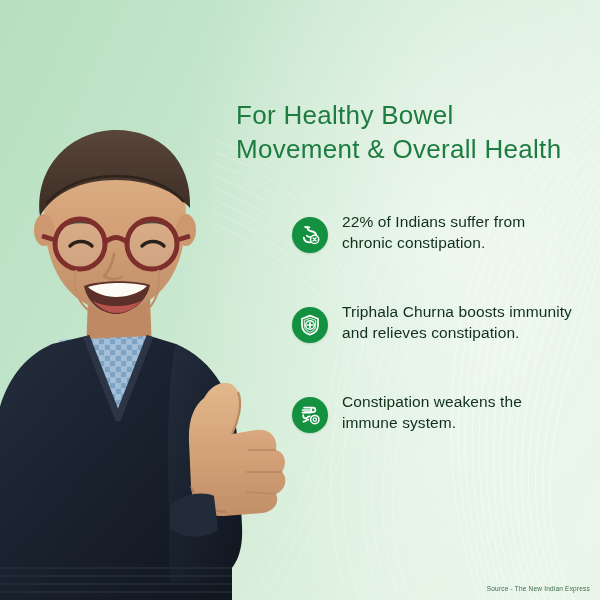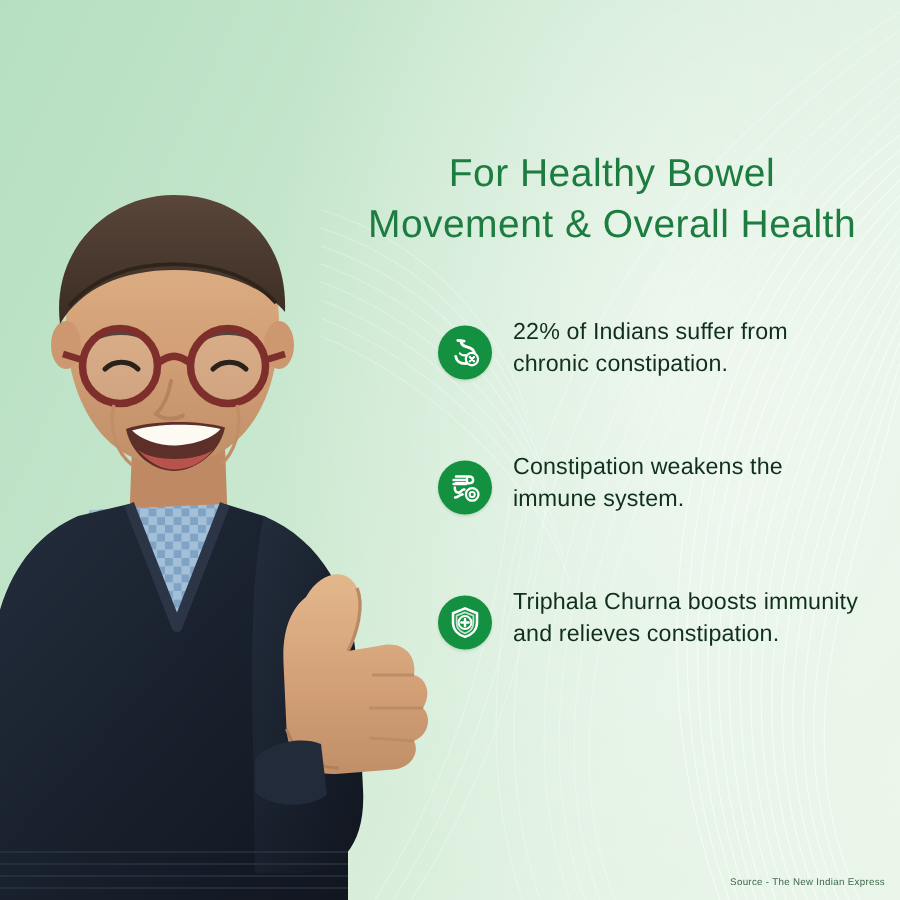--- a/index.html
+++ b/index.html
@@ -53,21 +53,21 @@
     height: 470px;
     pointer-events: none;
   }
 
   
   .headline {
     position: absolute;
     top: 98px;
     left: 236px;
     width: 344px;
-    text-align: center;
+    text-align: left;
     color: #1d7c3f;
     font-size: 26px;
     line-height: 34px;
     letter-spacing: 0.3px;
     font-weight: 400;
     white-space: pre-line;
   }
 
   
   .bullets {
@@ -275,46 +275,46 @@
           <path d="M15.2,15 L18,17.8 M18,15 L15.2,17.8" stroke="#ffffff" stroke-width="1.5" stroke-linecap="round"></path>
         </svg>
       </span>
       <span class="bullet-text">22% of Indians suffer from
 chronic constipation.</span>
     </div>
 
     <div class="bullet">
       <span class="badge">
         <svg width="24" height="24" viewBox="0 0 24 24">
+          <path d="M12,2.6 L20,5.8 L20,12.2 C20,16.8 16.6,20.2 12,21.6
+                   C7.4,20.2 4,16.8 4,12.2 L4,5.8 Z" fill="none" stroke="#ffffff" stroke-width="1.7" stroke-linejoin="round"></path>
+          <path d="M12,5.2 L17.6,7.4 L17.6,12.2 C17.6,15.6 15.2,18.1 12,19.2
+                   C8.8,18.1 6.4,15.6 6.4,12.2 L6.4,7.4 Z" fill="none" stroke="#ffffff" stroke-width="1.2" opacity="0.75"></path>
+          <circle cx="12" cy="12" r="4.3" fill="none" stroke="#ffffff" stroke-width="1.4"></circle>
+          <path d="M12,9.6 L12,14.4 M9.6,12 L14.4,12" stroke="#ffffff" stroke-width="1.7" stroke-linecap="round"></path>
+        </svg>
+      </span>
+      <span class="bullet-text">Triphala Churna boosts immunity
+and relieves constipation.</span>
+    </div>
+
+    <div class="bullet">
+      <span class="badge">
+        <svg width="24" height="24" viewBox="0 0 24 24">
           <path d="M6,4.6 L14.6,4.6 C16.4,4.6 17.4,5.6 17.4,7 C17.4,8.4 16.4,9.2 14.6,9.2 L6,9.2" fill="none" stroke="#ffffff" stroke-width="1.7" stroke-linecap="round"></path>
           <path d="M4.4,7 L13,7" fill="none" stroke="#ffffff" stroke-width="1.7" stroke-linecap="round"></path>
           <path d="M4.4,9.6 L12.6,9.6" fill="none" stroke="#ffffff" stroke-width="1.7" stroke-linecap="round"></path>
           <path d="M5.2,12 C5.2,12 5,15 7.2,15.4 C9.4,15.8 9.6,13 11.6,13.4" fill="none" stroke="#ffffff" stroke-width="1.7" stroke-linecap="round"></path>
           <path d="M5.4,18.6 C8,18.6 8.4,16.4 10.4,16.6" fill="none" stroke="#ffffff" stroke-width="1.7" stroke-linecap="round"></path>
           <path d="M13.4,5 L13.4,9.4" fill="none" stroke="#ffffff" stroke-width="1.5"></path>
           <circle cx="16.8" cy="16.6" r="4.2" fill="#139040" stroke="#ffffff" stroke-width="1.5"></circle>
           <circle cx="16.8" cy="16.6" r="1.7" fill="none" stroke="#ffffff" stroke-width="1.3"></circle>
         </svg>
       </span>
       <span class="bullet-text">Constipation weakens the
 immune system.</span>
     </div>
 
-    <div class="bullet">
-      <span class="badge">
-        <svg width="24" height="24" viewBox="0 0 24 24">
-          <path d="M12,2.6 L20,5.8 L20,12.2 C20,16.8 16.6,20.2 12,21.6
-                   C7.4,20.2 4,16.8 4,12.2 L4,5.8 Z" fill="none" stroke="#ffffff" stroke-width="1.7" stroke-linejoin="round"></path>
-          <path d="M12,5.2 L17.6,7.4 L17.6,12.2 C17.6,15.6 15.2,18.1 12,19.2
-                   C8.8,18.1 6.4,15.6 6.4,12.2 L6.4,7.4 Z" fill="none" stroke="#ffffff" stroke-width="1.2" opacity="0.75"></path>
-          <circle cx="12" cy="12" r="4.3" fill="none" stroke="#ffffff" stroke-width="1.4"></circle>
-          <path d="M12,9.6 L12,14.4 M9.6,12 L14.4,12" stroke="#ffffff" stroke-width="1.7" stroke-linecap="round"></path>
-        </svg>
-      </span>
-      <span class="bullet-text">Triphala Churna boosts immunity
-and relieves constipation.</span>
-    </div>
-
   </div>
 
   <div class="source">Source - The New Indian Express</div>
 
 </div>
 
 </body></html>

